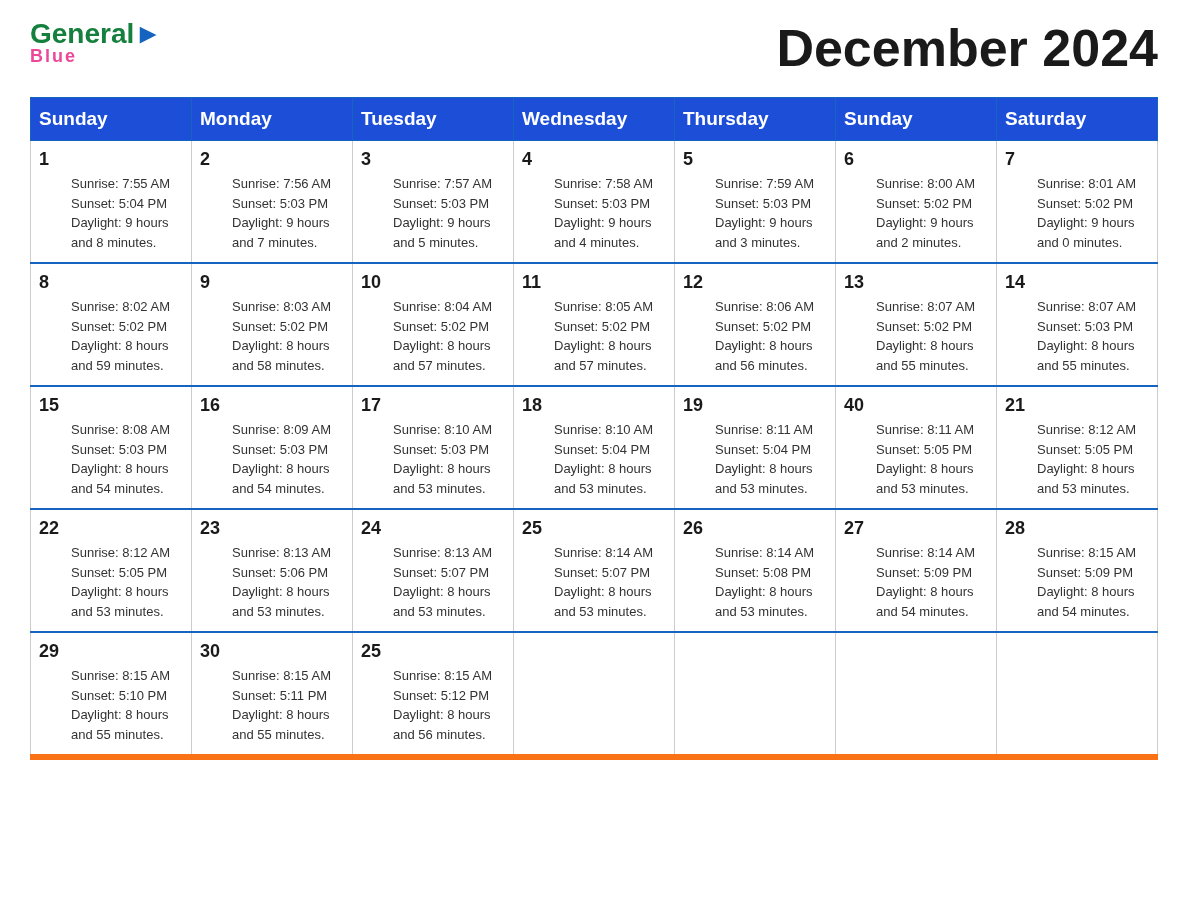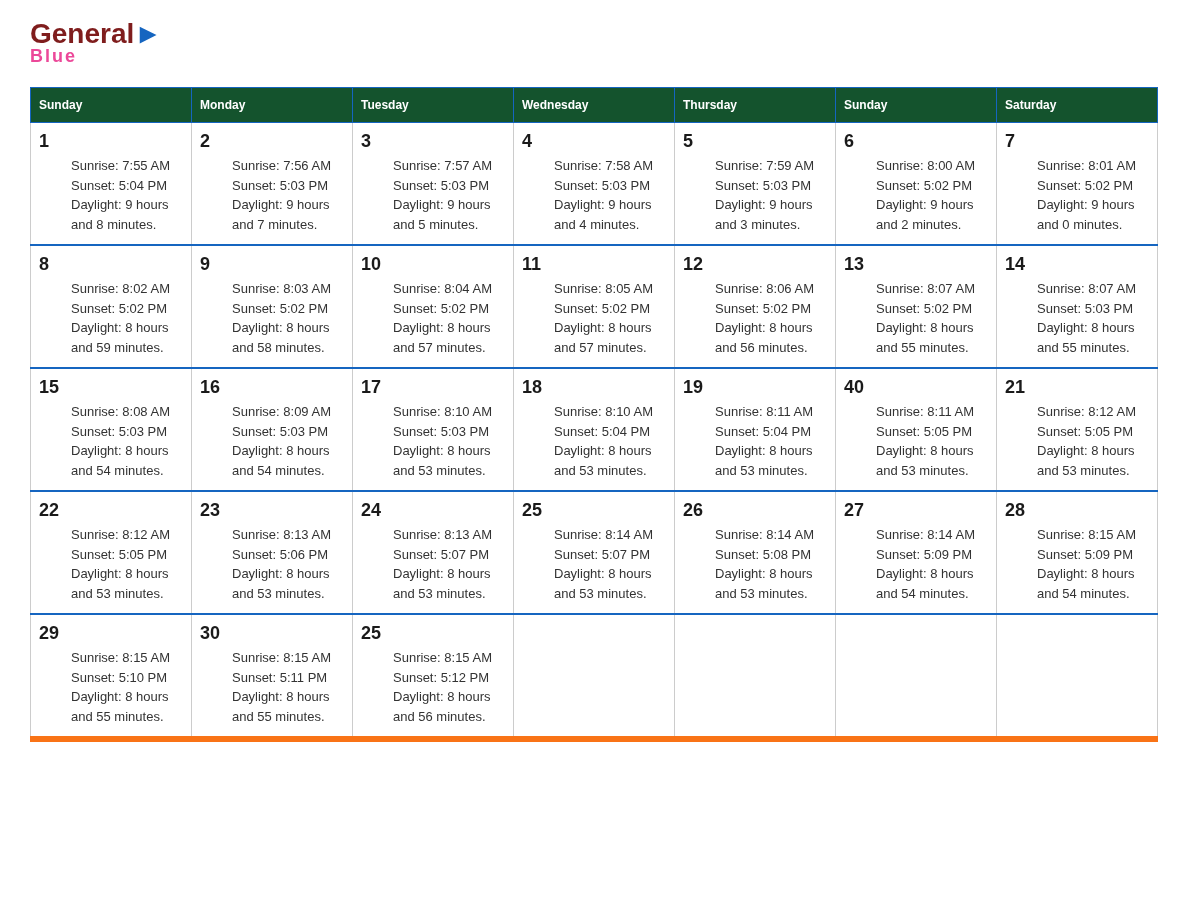--- a/index.html
+++ b/index.html
@@ -20,21 +20,21 @@
       display: flex;
       flex-direction: column;
       align-items: flex-start;
     }
     .logo-text {
       font-size: 28px;
       font-weight: bold;
       color: #1a1a1a;
       line-height: 1;
     }
-    .logo-general { color: #7f1d1d; }
+    .logo-general { color: #15803d; }
     .logo-underline {
       font-size: 18px;
       font-weight: bold;
       color: #ec4899;
       margin-top: -2px;
       letter-spacing: 2px;
     }
     .header-right {
       text-align: right;
     }
@@ -48,23 +48,23 @@
       font-size: 22px;
       color: #555;
       margin-top: 4px;
     }
     table {
       width: 100%;
       border-collapse: collapse;
       table-layout: fixed;
     }
     thead tr th {
-      background-color: #14532d;
+      background-color: #1d4ed8;
       color: #fff;
-      font-size: 12px;
+      font-size: 19px;
       font-weight: bold;
       padding: 10px 8px;
       text-align: left;
       border: 1px solid #1565c0;
     }
     tbody tr td {
       vertical-align: top;
       padding: 8px 8px 10px 8px;
       border: 1px solid #ccc;
       font-size: 13px;
@@ -98,20 +98,21 @@
 <body>
 
 <div class="header">
   <div class="logo">
     <div class="logo-text">
       <span class="logo-general">General</span><span style="color:#1565c0;font-size:28px;">►</span>
     </div>
     <div class="logo-underline">Blue</div>
   </div>
   <div class="header-right">
+    <div class="month-title">December 2024</div>
   </div>
 </div>
 
 <table>
   <thead>
     <tr>
     <th>Sunday</th>
         <th>Monday</th>
         <th>Tuesday</th>
         <th>Wednesday</th>

